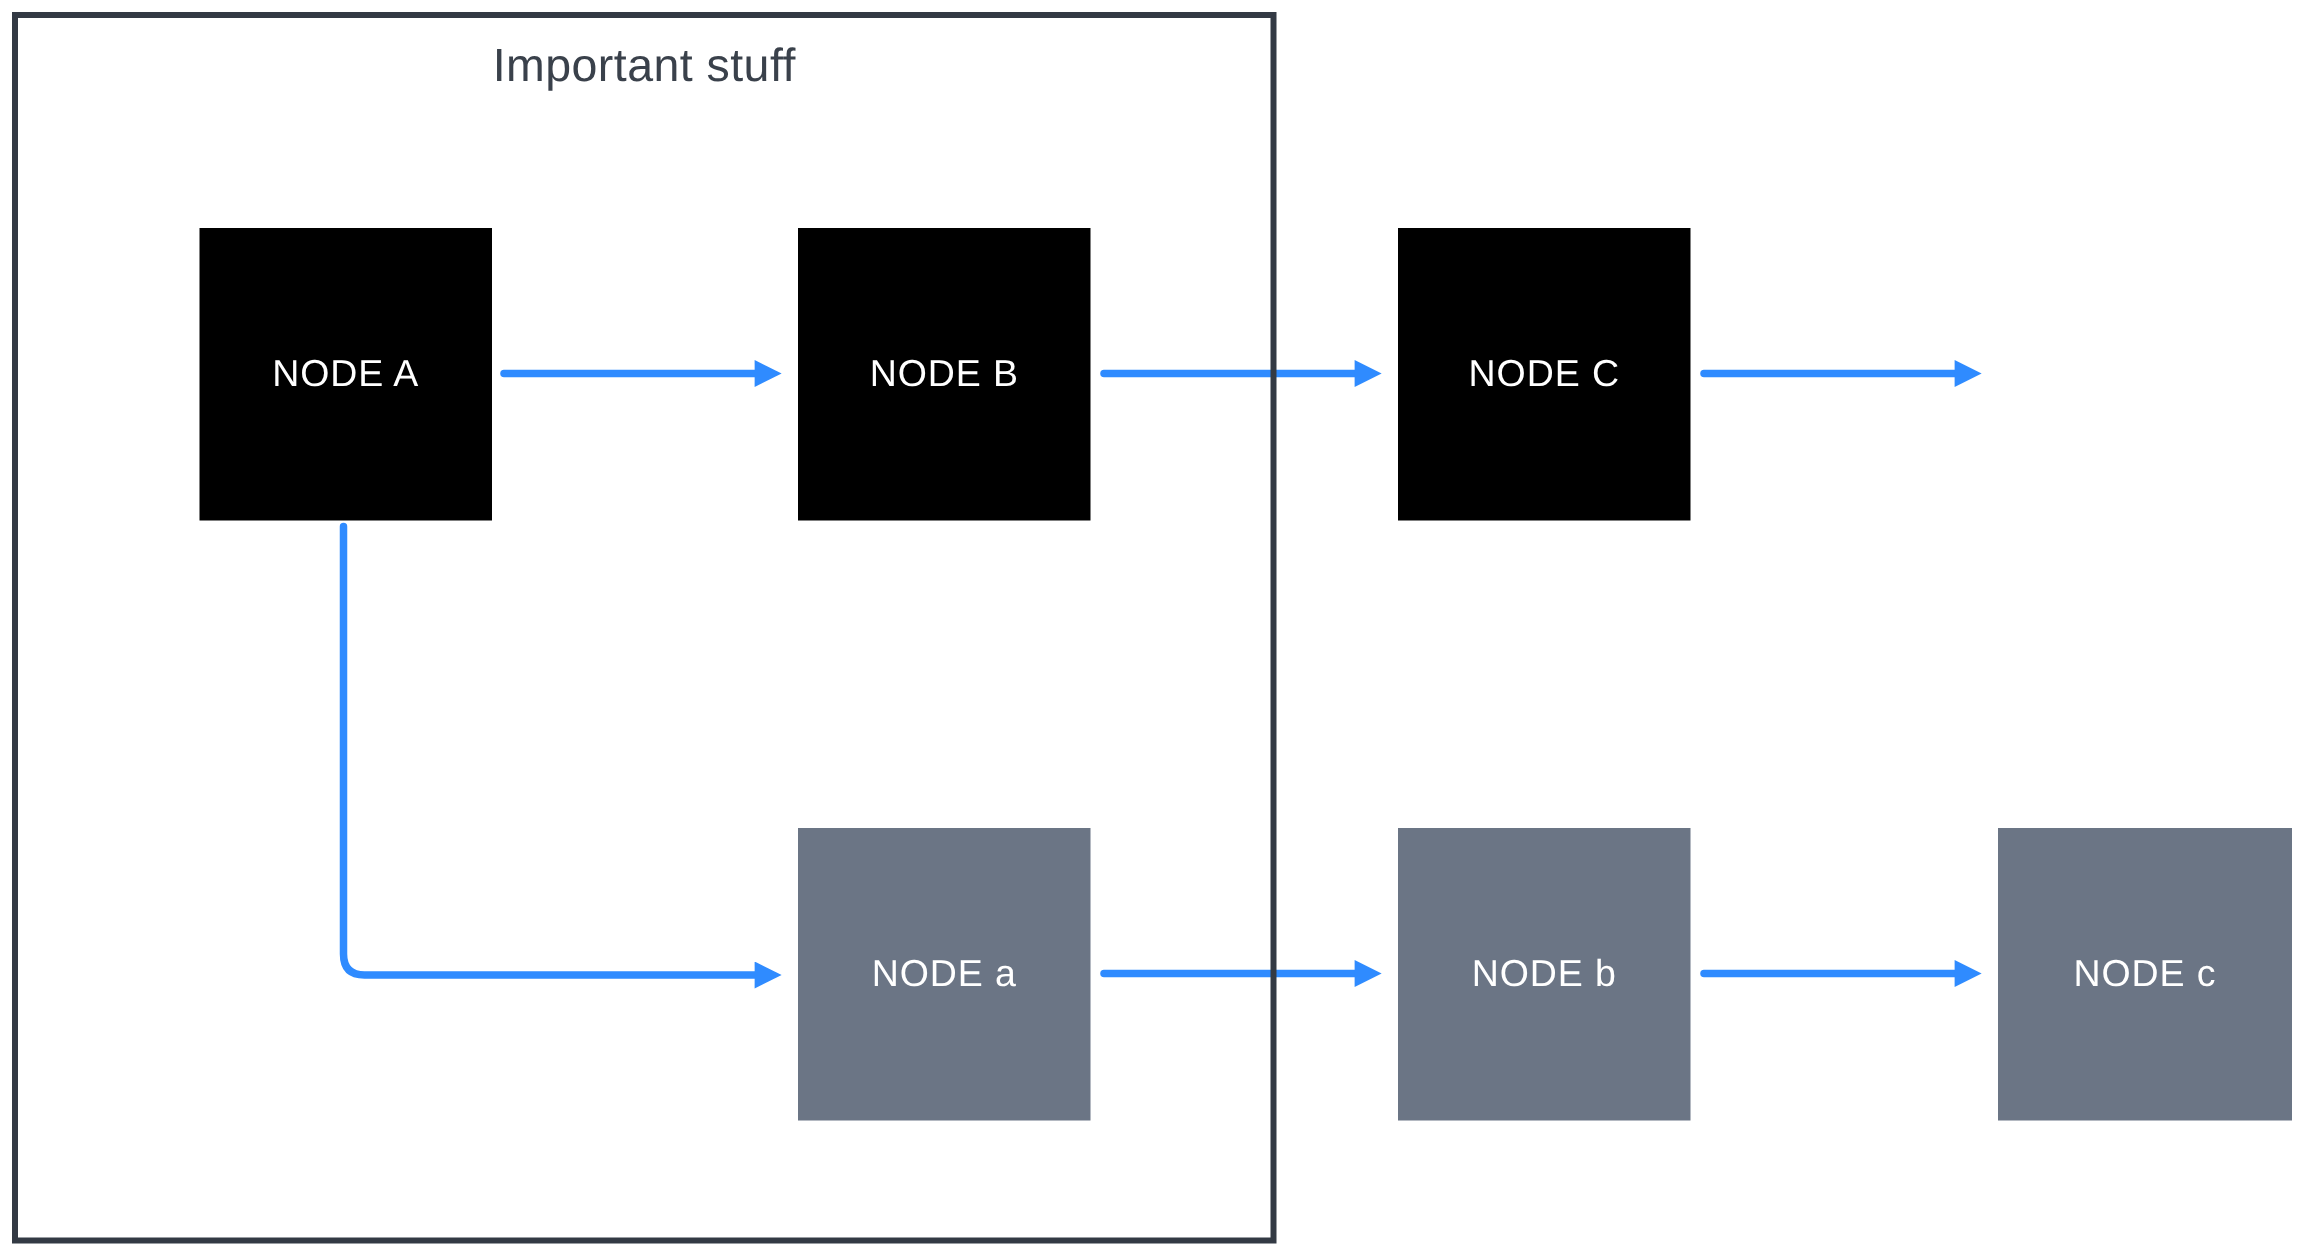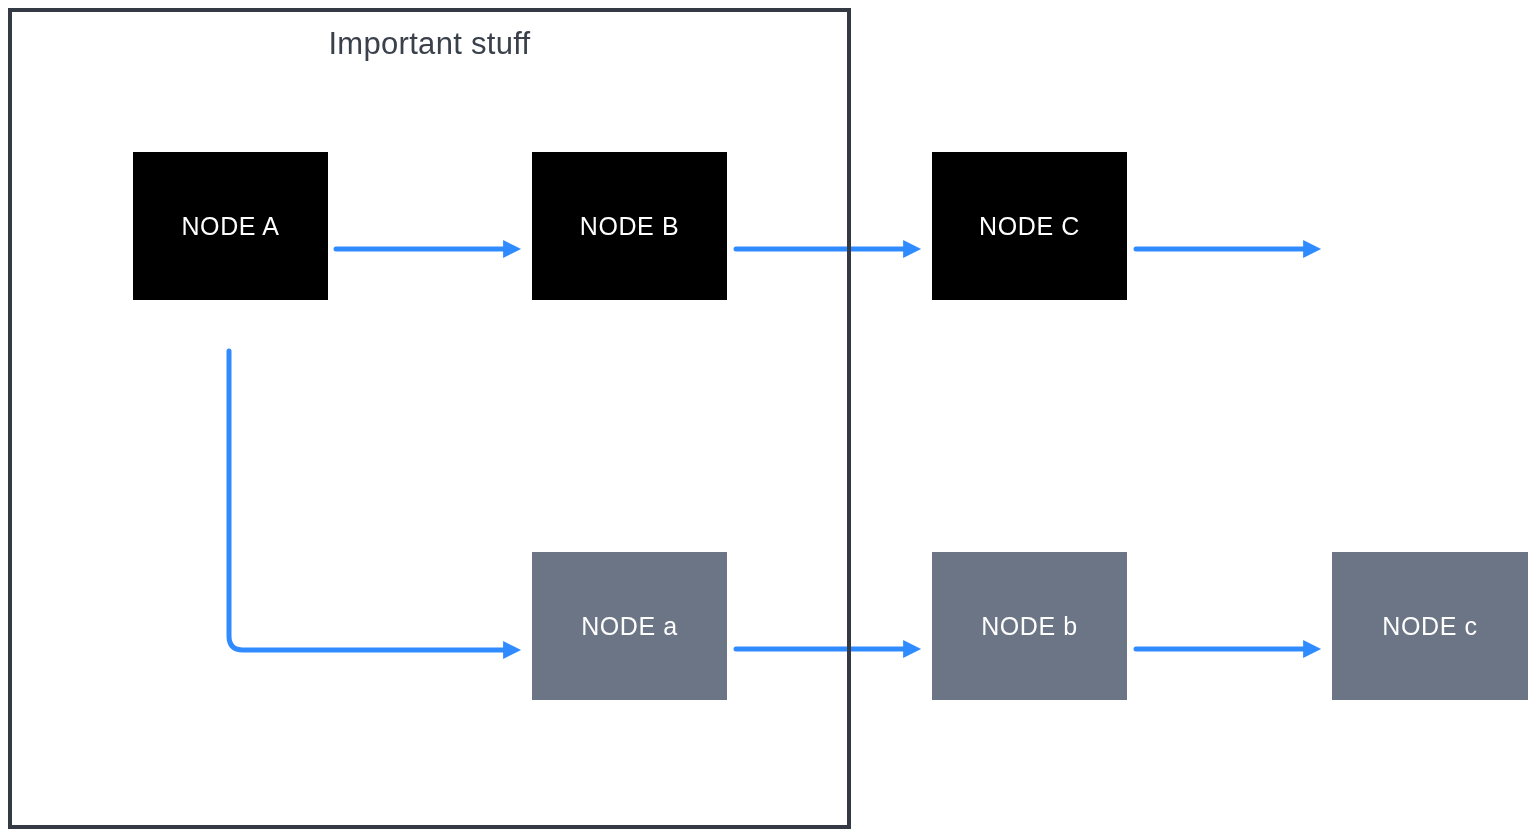--- a/index.html
+++ b/index.html
@@ -53,21 +53,21 @@
     width: 100%;
     text-align: center;
     font-size: 31px;
     font-weight: 500;
     letter-spacing: 0.3px;
     color: var(--title-text);
   }
 
   .node {
     position: absolute;
-    width: 195px; height: 148px;
+    width: 195px; height: 195px;
     display: flex;
     align-items: center;
     justify-content: center;
     color: var(--node-text);
     font-size: 25px;
     letter-spacing: 0.6px;
     z-index: 3;
     cursor: default;
   }
   .node.primary   { background: var(--node-primary); }

